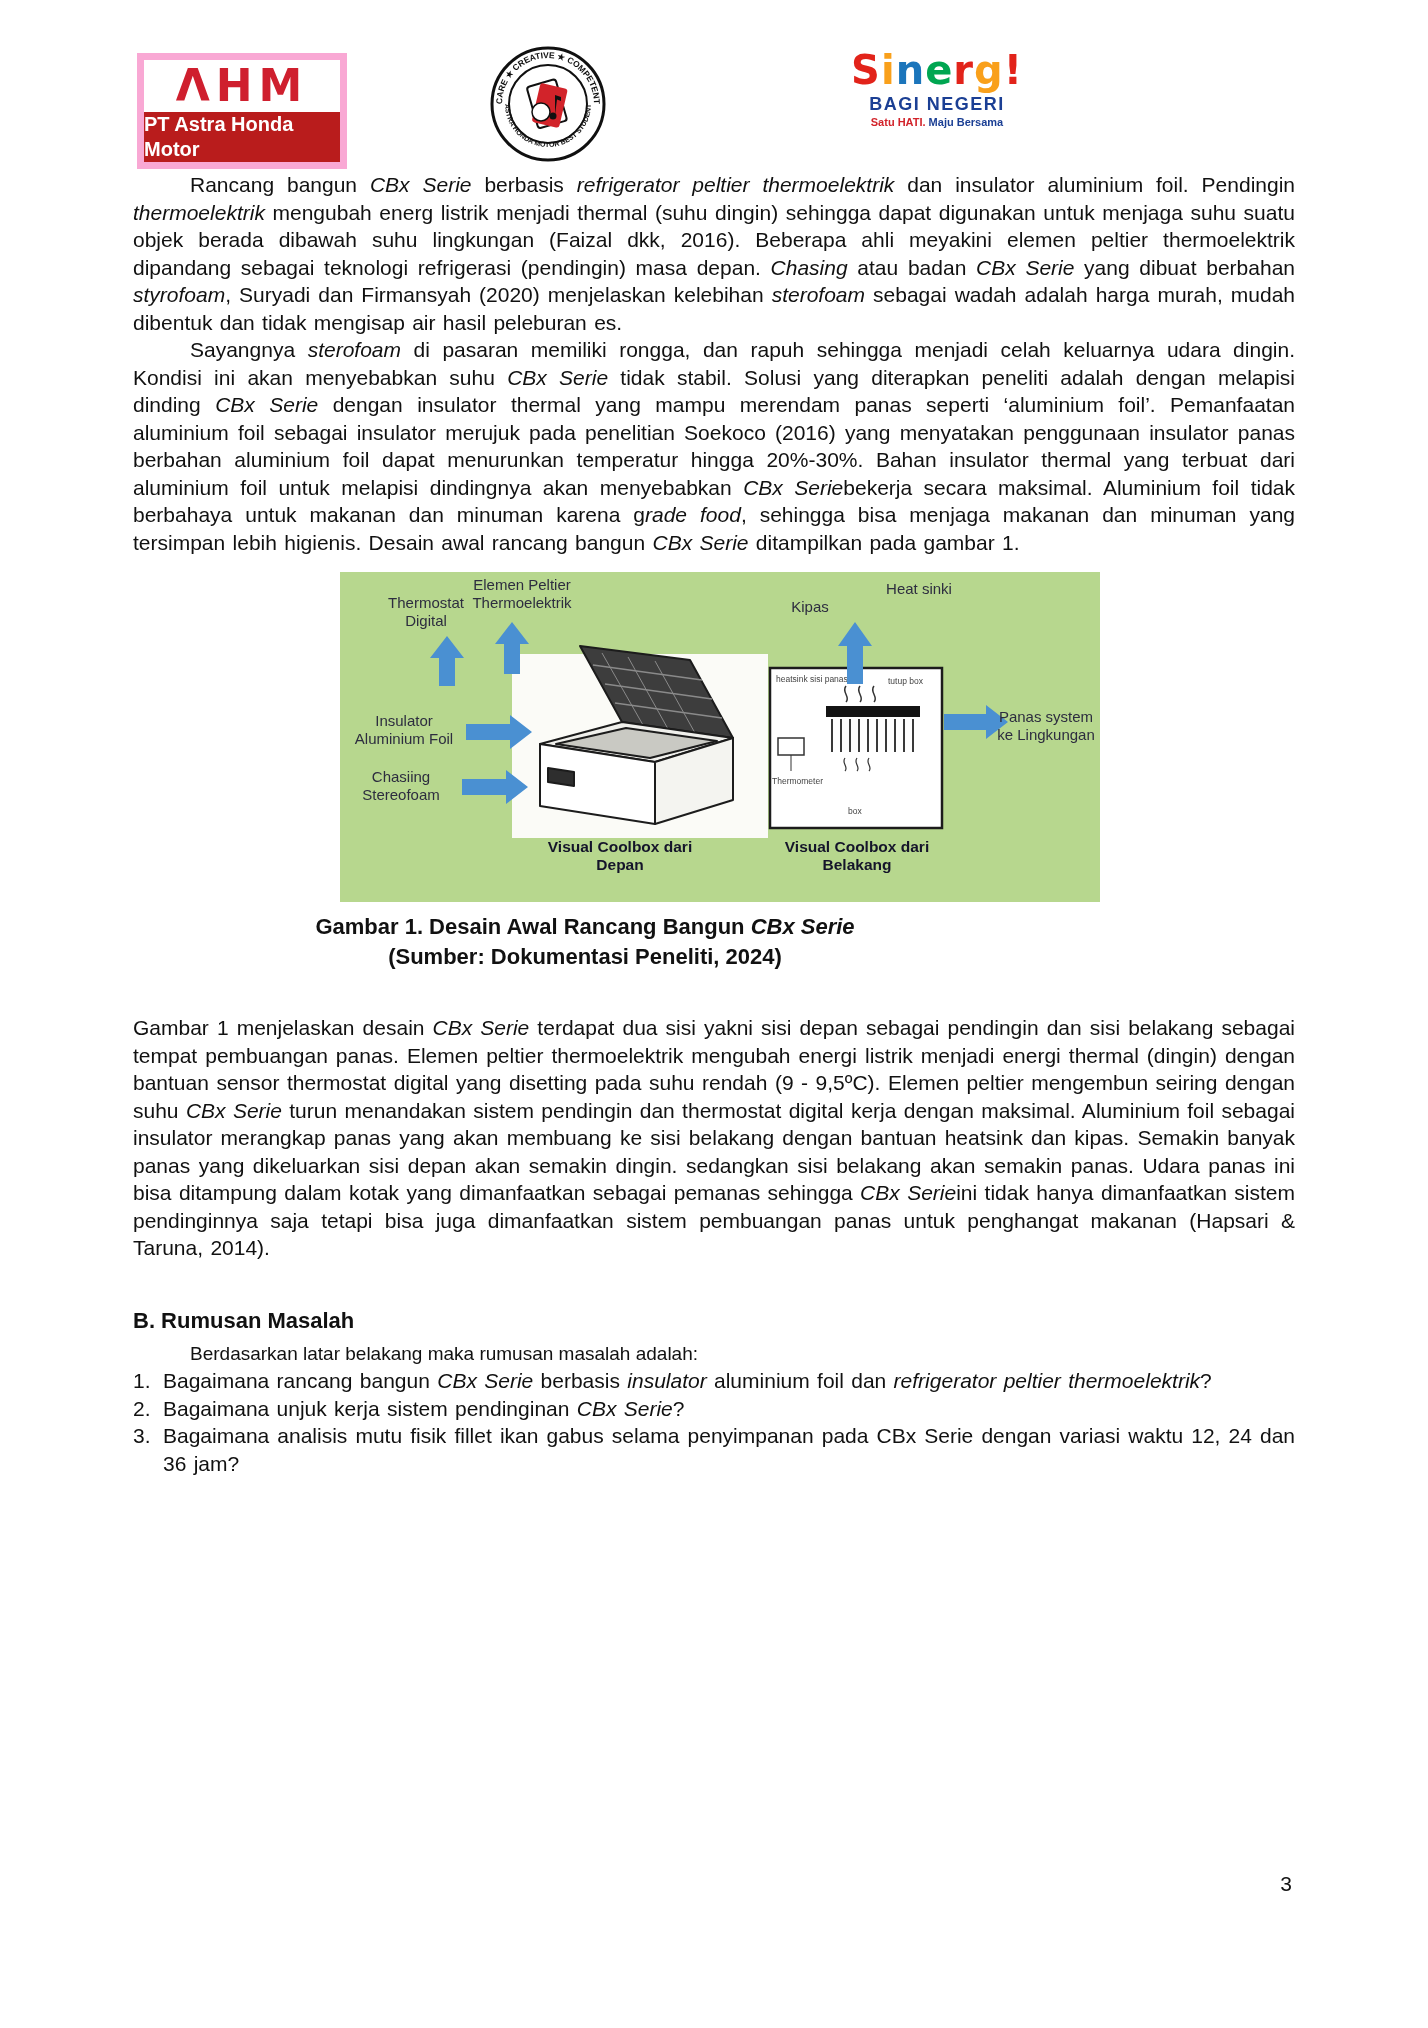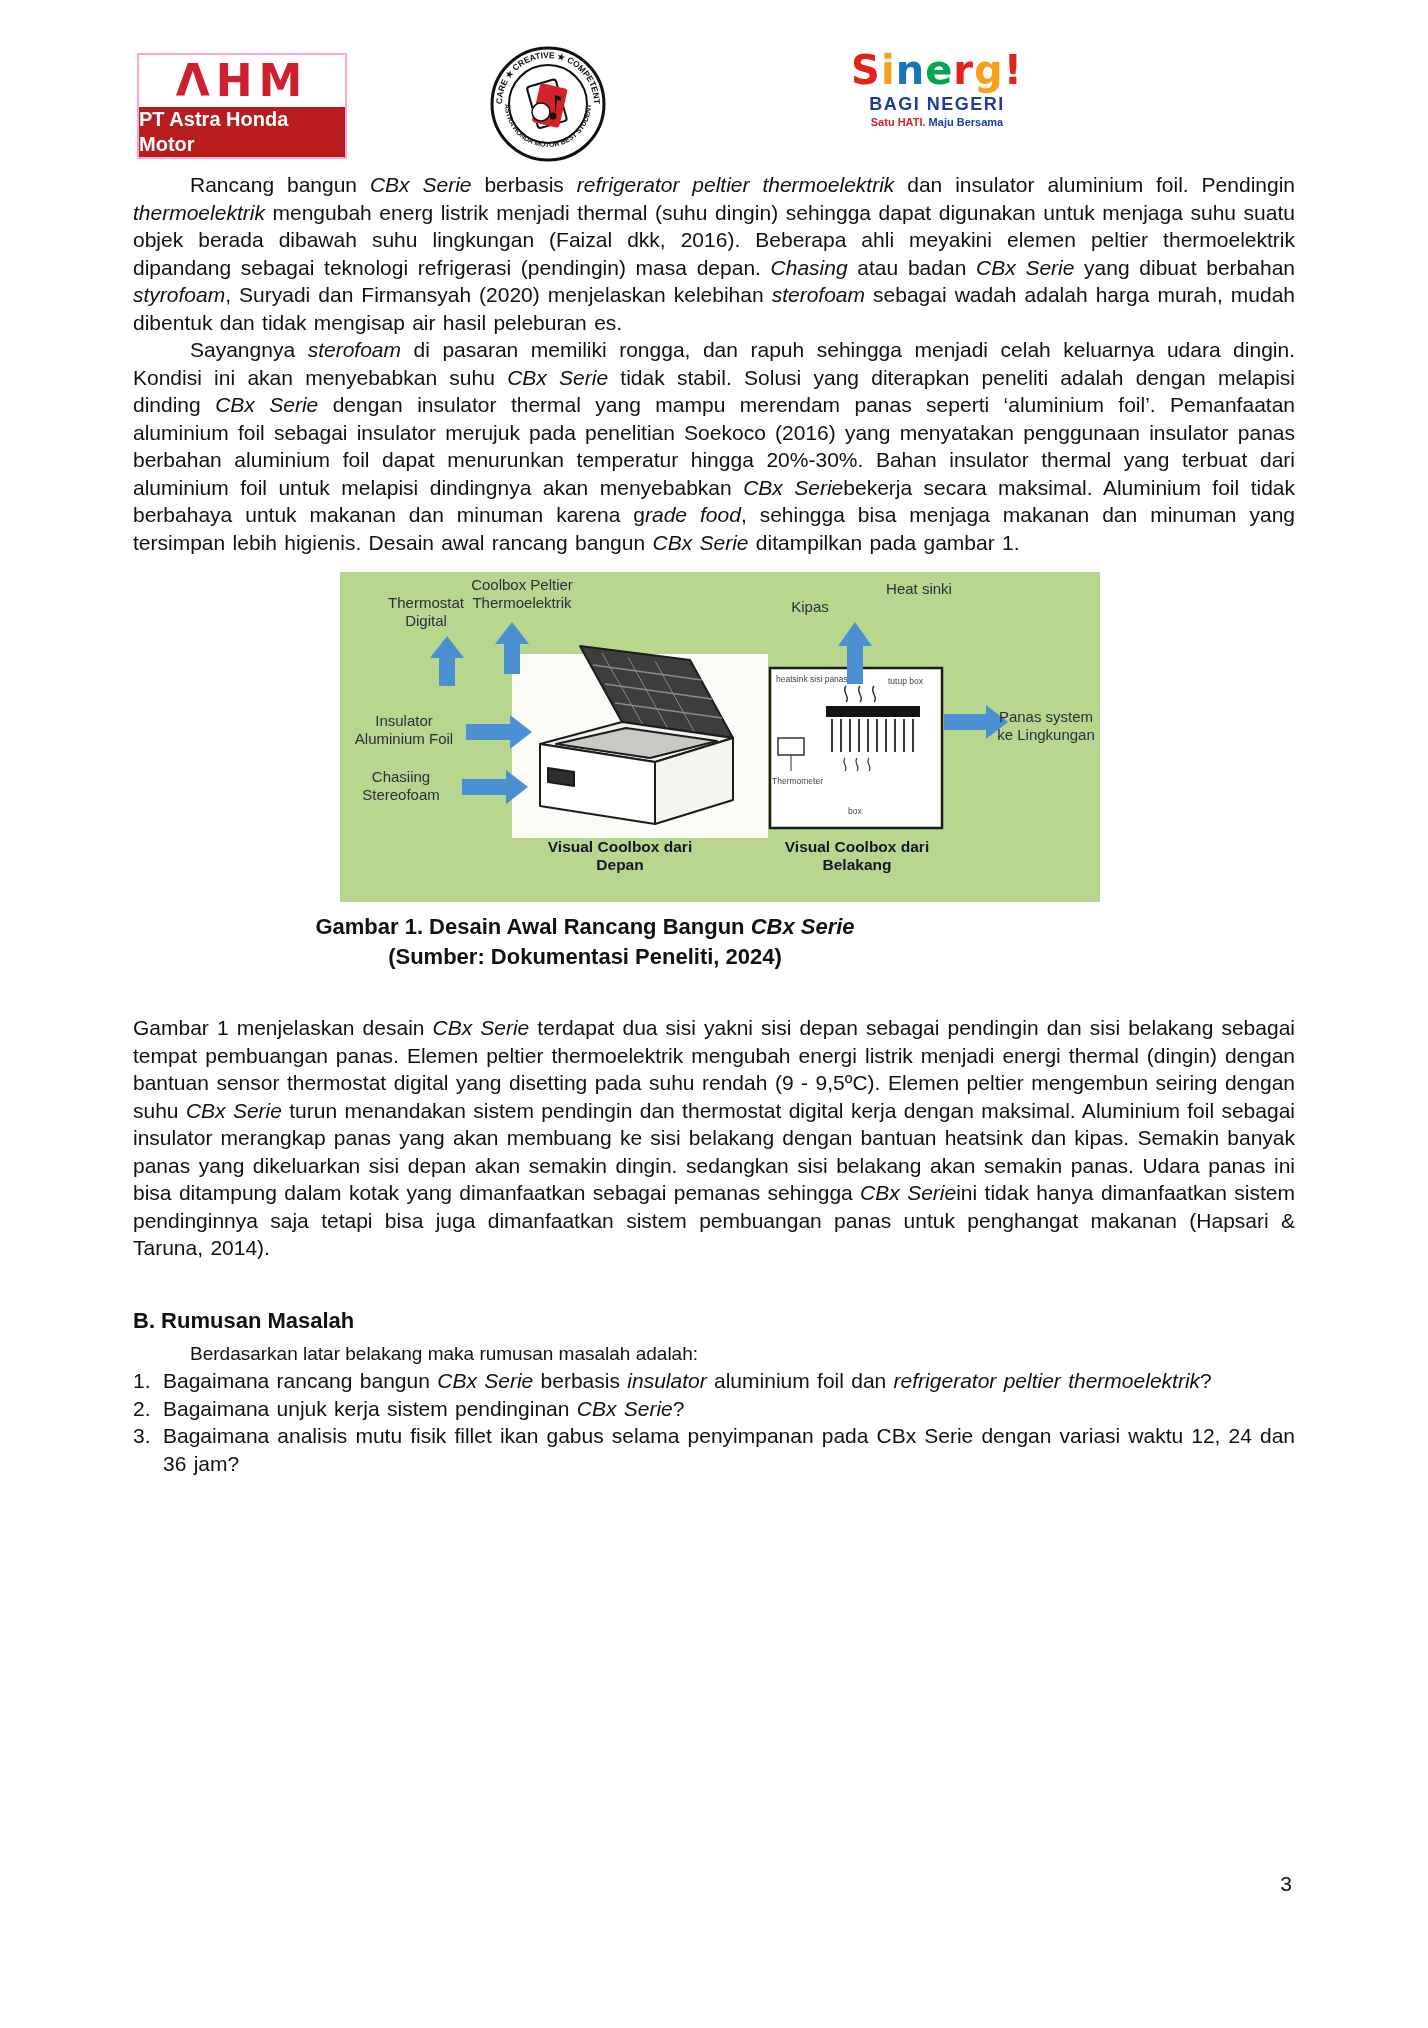--- a/index.html
+++ b/index.html
@@ -2,21 +2,21 @@
 <html lang="id"><head>
 <meta charset="utf-8">
 <style>
   * { margin:0; padding:0; box-sizing:border-box; }
   html,body { background:#ffffff; }
   body { font-family:"Liberation Sans", sans-serif; color:#111; }
   .page { position:relative; width:1428px; height:2028px; background:#fff; padding:45px 133px 0 133px; overflow:hidden; }
 
   
   .header { position:relative; height:114px; margin-bottom:12px; }
-  .ahm-logo { position:absolute; left:4px; top:8px; width:210px; border:2px solid #f9a8d4; background:#fff; }
+  .ahm-logo { position:absolute; left:4px; top:8px; width:210px; border:7px solid #f9a8d4; background:#fff; }
   .ahm-word { font-weight:900; font-size:44px; line-height:52px; text-align:center; letter-spacing:6px; font-family:"DejaVu Sans", sans-serif; }
   .ahm-bar { background:#b91c1c; color:#fff; font-weight:bold; font-size:20px; line-height:25px; text-align:left; }
   .badge { position:absolute; left:356px; top:0; width:118px; height:118px; }
   .sinergi-logo { position:absolute; left:716px; top:2px; width:176px; text-align:center; }
   .sinergi-word { font-weight:900; font-size:40px; line-height:46px; letter-spacing:1px; font-family:"DejaVu Sans", sans-serif; }
   .sinergi-line2 { font-weight:800; font-size:18px; line-height:22px; letter-spacing:1.5px; }
   .sinergi-line3 { font-size:11px; line-height:15px; font-weight:bold;text-align:center; }
 
   
   .body-par { font-size:21px; line-height:27.5px; text-align:justify; word-spacing:1.5px; }
@@ -142,21 +142,21 @@
       <text x="508" y="242" font-size="8.5" fill="#444444">box</text>
 
       <polygon class="arrow" points="99,114 99,86 90,86 107,64 124,86 115,86 115,114" style="fill: rgb(74, 144, 210);"></polygon>
       <polygon class="arrow" points="164,102 164,72 155,72 172,50 189,72 180,72 180,102" style="fill: rgb(74, 144, 210);"></polygon>
       <polygon class="arrow" points="507,112 507,74 498,74 515,50 532,74 523,74 523,112" style="fill: rgb(74, 144, 210);"></polygon>
       <polygon class="arrow" points="126,152 170,152 170,143 192,160 170,177 170,168 126,168" style="fill: rgb(74, 144, 210);"></polygon>
       <polygon class="arrow" points="122,207 166,207 166,198 188,215 166,232 166,223 122,223" style="fill: rgb(74, 144, 210);"></polygon>
       <polygon class="arrow" points="604,142 646,142 646,133 668,150 646,167 646,158 604,158" style="fill: rgb(74, 144, 210);"></polygon>
     </svg>
 
-    <div class="fig-label" style="left:118px; top:4px;  width:128px;">Coolbox Peltier
+    <div class="fig-label" style="left:118px; top:4px;  width:128px;">Elemen Peltier
 Thermoelektrik</div>
     <div class="fig-label" style="left:36px;  top:22px; width:100px;">Thermostat
 Digital</div>
     <div class="fig-label" style="left:524px; top:8px;  width:110px;">Heat sinki</div>
     <div class="fig-label" style="left:430px; top:26px; width:80px;">Kipas</div>
     <div class="fig-label" style="left:4px;   top:140px;width:120px;">Insulator
 Aluminium Foil</div>
     <div class="fig-label" style="left:8px;   top:196px;width:106px;">Chasiing
 Stereofoam</div>
     <div class="fig-label" style="left:654px; top:136px;width:104px;">Panas system

